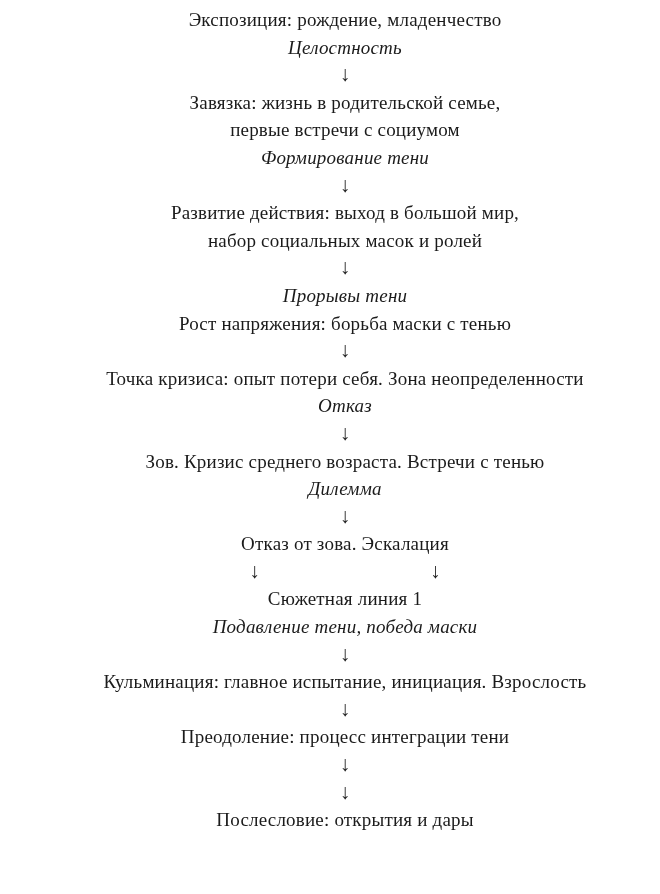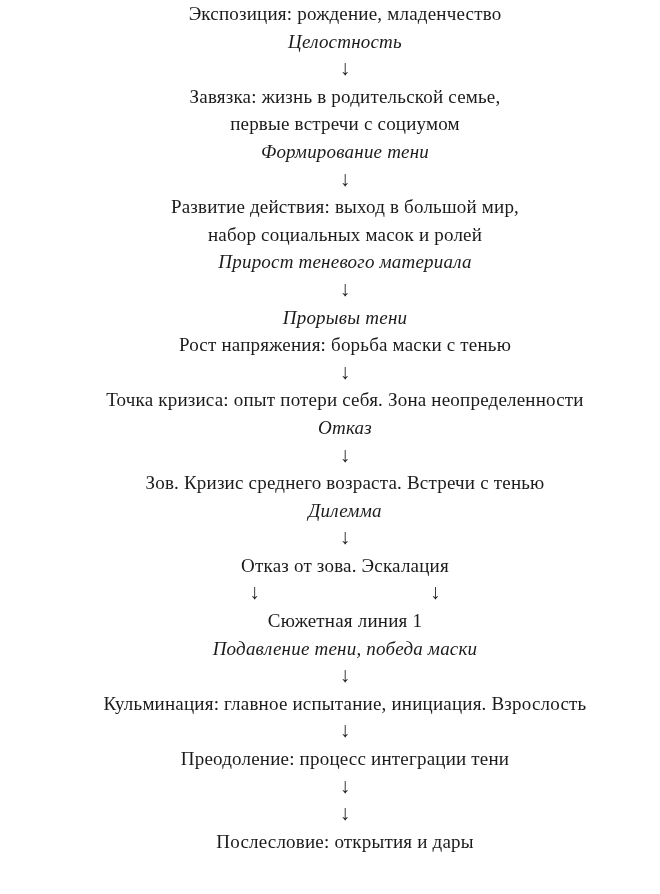--- a/index.html
+++ b/index.html
@@ -5,21 +5,21 @@
   html, body {
     margin: 0;
     padding: 0;
     background: #ffffff;
   }
   .page {
     position: relative;
     width: 660px;
     height: 894px;
     box-sizing: border-box;
-    padding: 0 0 0 30px;
+    padding: 6px 0 0 30px;
     overflow: hidden;
     background: #ffffff;
     font-family: "Liberation Serif", "DejaVu Serif", serif;
     font-size: 19px;
     color: #1b1b1b;
     text-align: center;
     letter-spacing: 0.2px;
   }
   .line {
     height: 27.6px;
@@ -69,21 +69,20 @@
   <div>
     <div class="line">Завязка: жизнь в родительской семье,</div>
     <div class="line">первые встречи с социумом</div>
     <div class="line subtitle">Формирование тени</div>
     <div class="line arrow-line">↓</div>
   </div>
 
   <div>
     <div class="line">Развитие действия: выход в большой мир,</div>
     <div class="line">набор социальных масок и ролей</div>
-    <div class="line subtitle">Прирост теневого материала</div>
     <div class="line arrow-line">↓</div>
   </div>
 
   <div>
     <div class="line subtitle">Прорывы тени</div>
     <div class="line">Рост напряжения: борьба маски с тенью</div>
     <div class="line arrow-line">↓</div>
   </div>
 
   <div>

